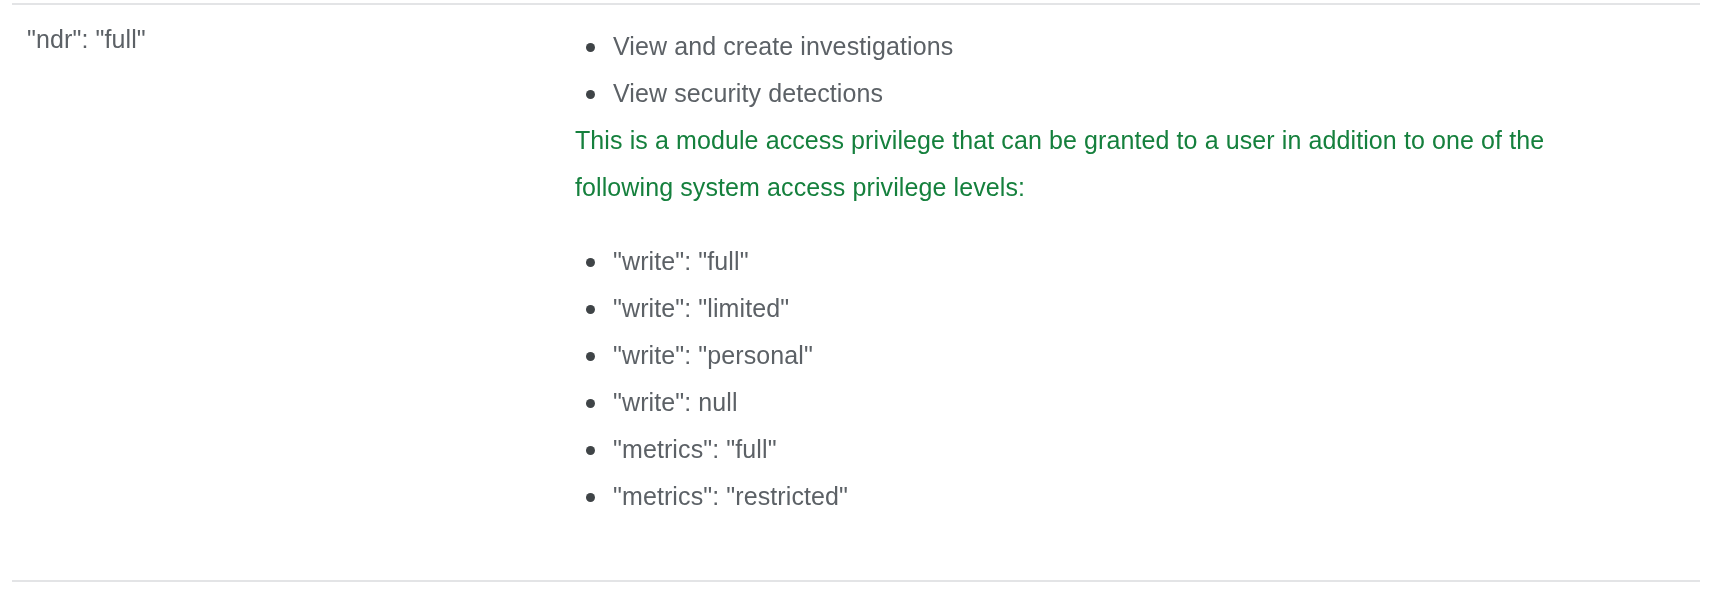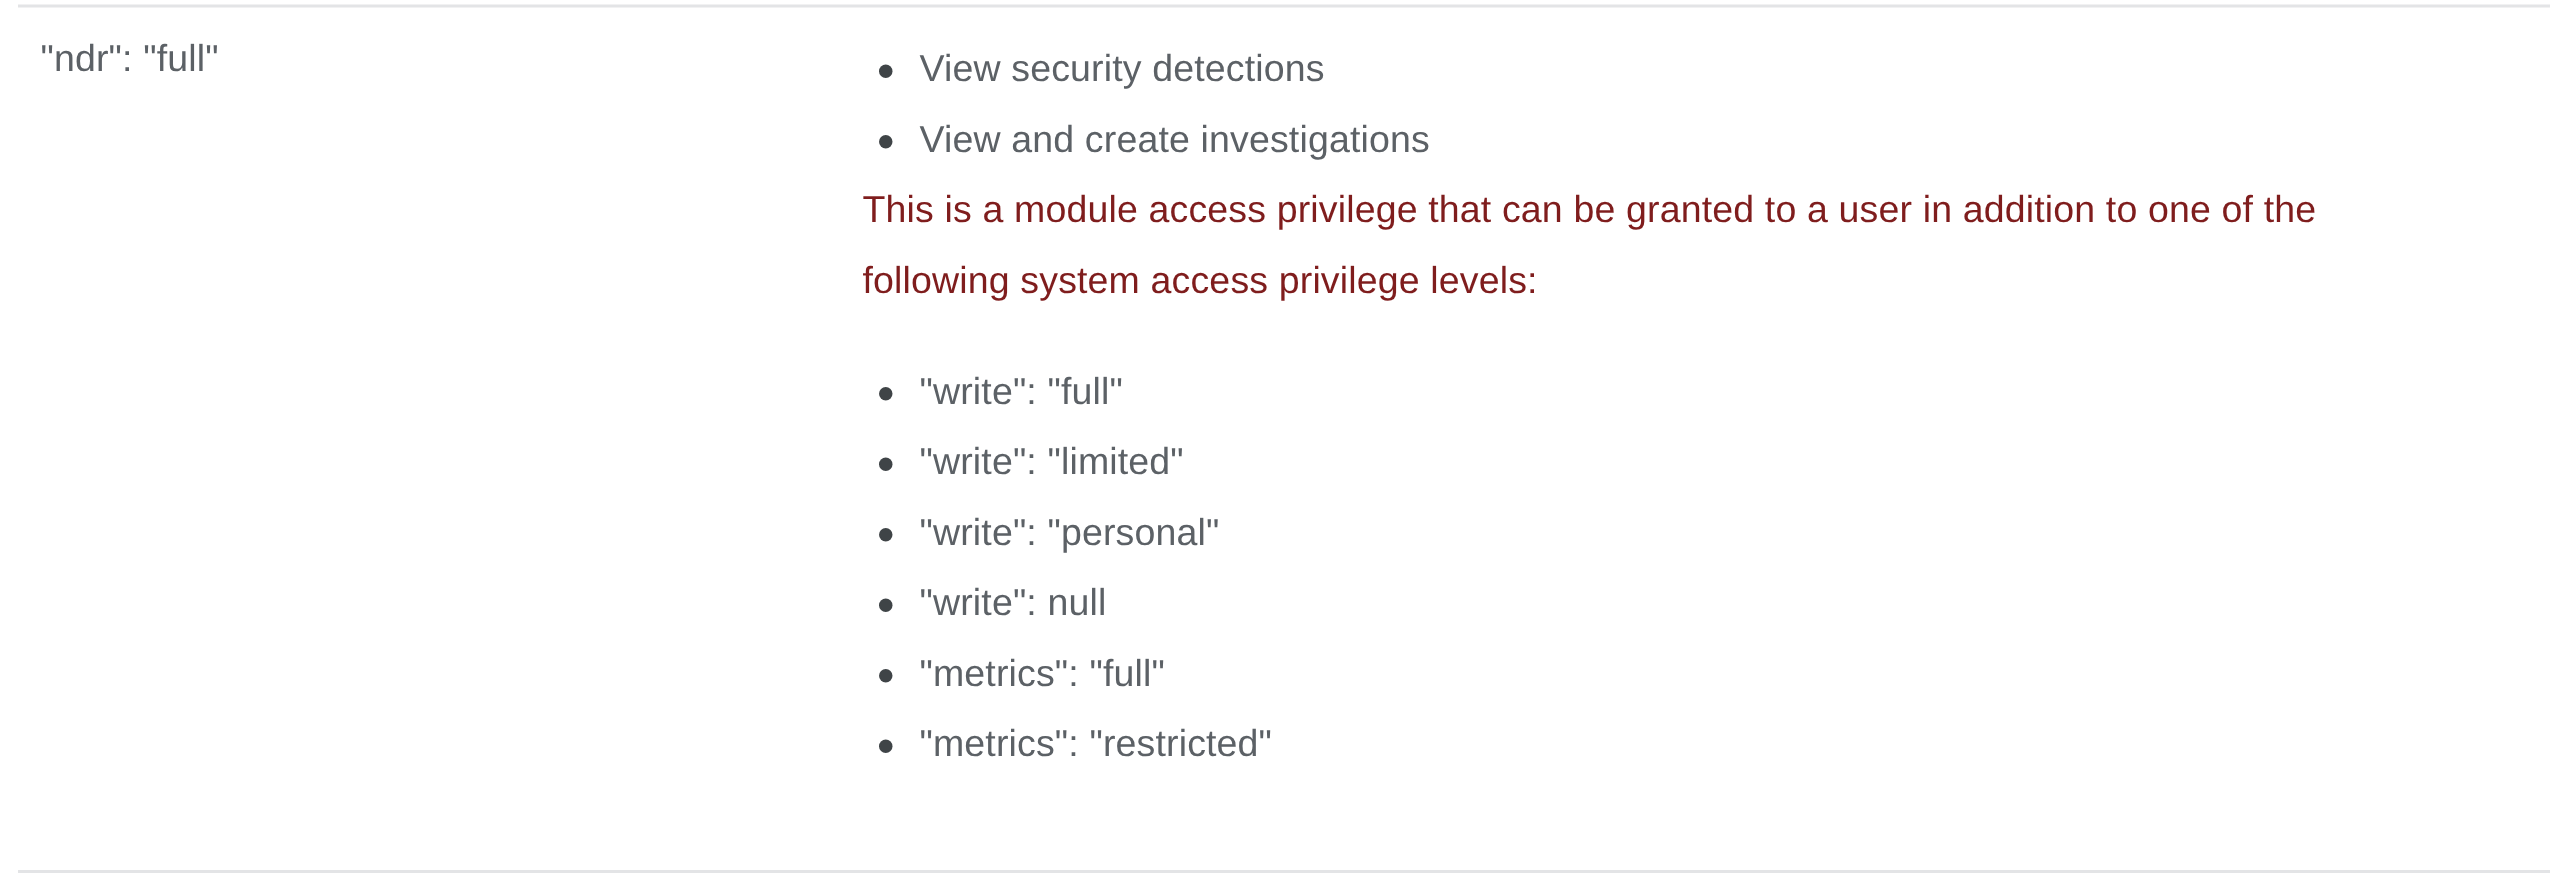--- a/index.html
+++ b/index.html
@@ -85,21 +85,21 @@
     height: 9px;
     border-radius: 50%;
     background: #3f4447;
   }
 
   .desc-para {
     margin: 0;
     padding: 0 0 0 49px;
     font-size: 25px;
     line-height: 47px;
-    color: #7f1d1d;
+    color: #15803d;
     letter-spacing: 0.1px;
     max-width: 1020px;
   }
 
   .list-gap { height: 27px; }
 </style>
 </head>
 <body>
 
 <div class="doc-table">
@@ -109,24 +109,24 @@
   <div class="row">
 
     <div class="cell-key">
       <div class="key-text">"ndr": "full"</div>
     </div>
 
     <div class="cell-desc">
 
       <ul class="desc-list">
         <li>
-          <span>View security detections</span>
+          <span>View and create investigations</span>
         </li>
         <li>
-          <span>View and create investigations</span>
+          <span>View security detections</span>
         </li>
       </ul>
 
       <p class="desc-para">This is a module access privilege that can be granted to a user in addition to one of the following system access privilege levels:</p>
 
       <div class="list-gap"></div>
 
       <ul class="desc-list">
         <li>
           <span>"write": "full"</span>

